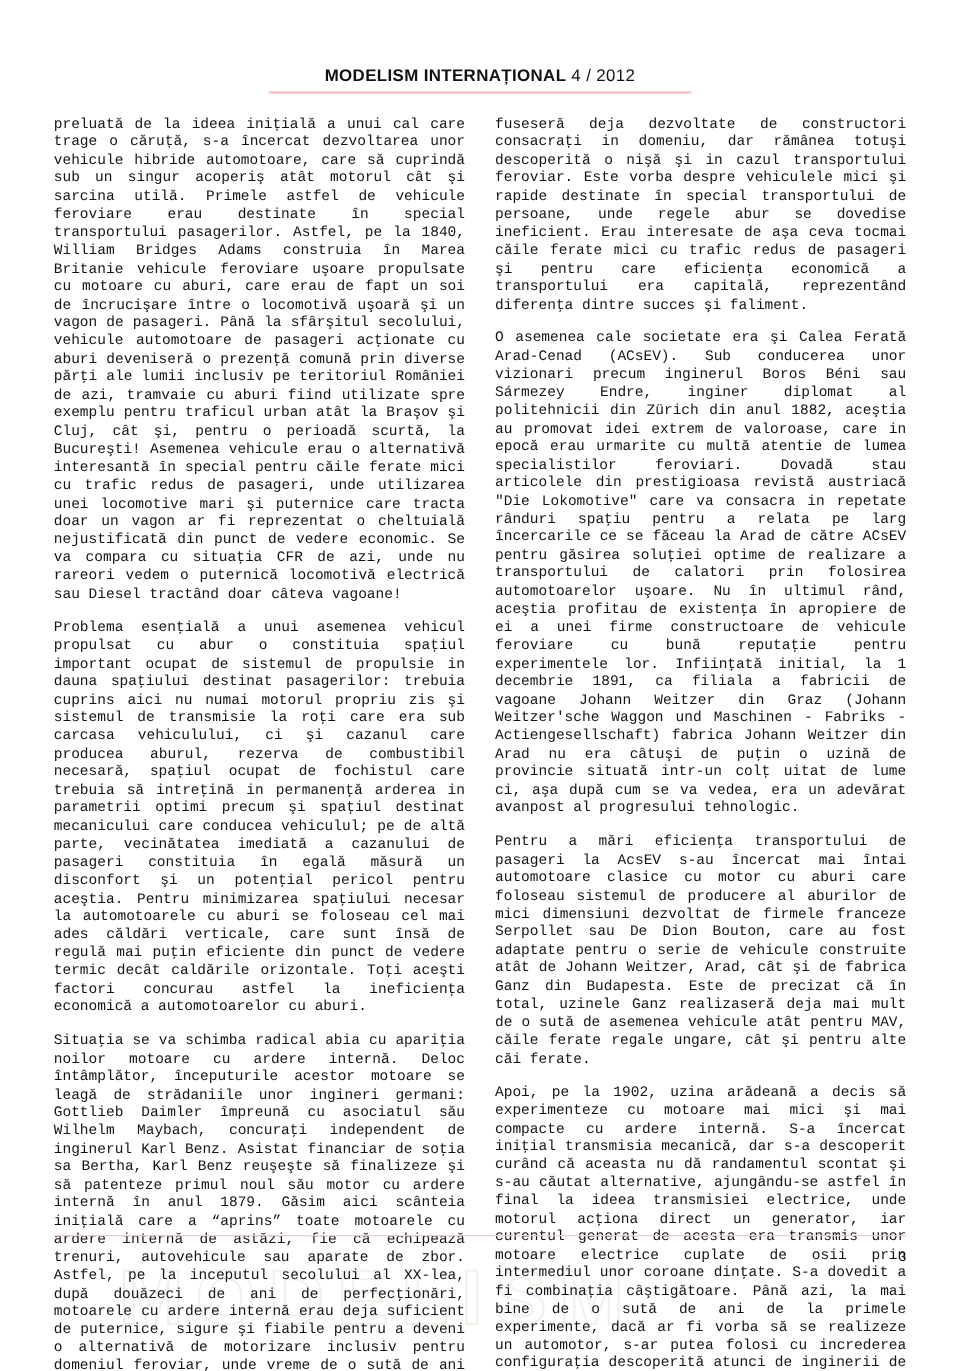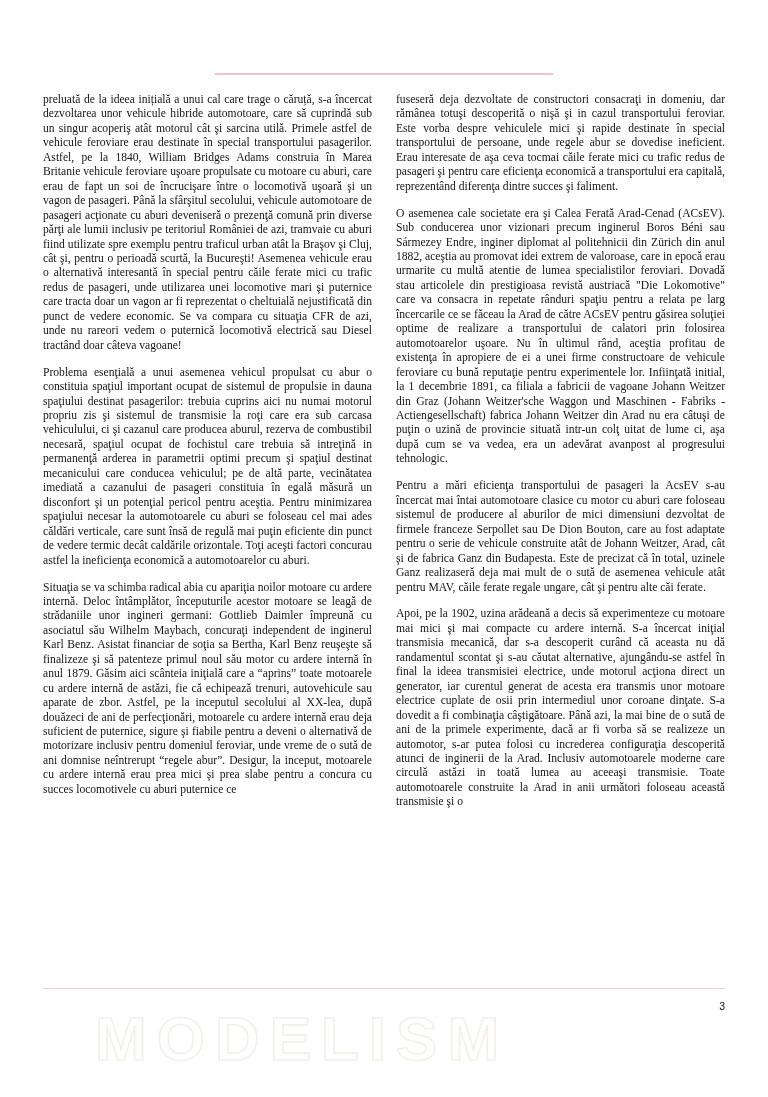--- a/index.html
+++ b/index.html
@@ -79,20 +79,21 @@
     top: 93px;
     left: 43px;
     width: 682px;
     height: 880px;
     display: flex;
     gap: 24px;
   }
   .col {
     width: 329px;
     flex: 0 0 329px;
+    font-family: Liberation Mono, monospace;
   }
   .col p {
     margin: 0 0 12.5px 0;
     font-size: 11.6px;
     line-height: 14.45px;
     text-align: justify;
     text-justify: inter-word;
     hyphens: none;
     color: #141414;
   }
@@ -132,20 +133,23 @@
     color: #111111;
   }
 </style>
 </head>
 <body>
 
 <div class="page">
 
   <div class="watermark">MODELISM</div>
 
+  <div class="masthead">
+    <span class="masthead-text"><span class="mh-bold">MODELISM INTERNAȚIONAL</span><span class="mh-issue">4 / 2012</span></span>
+  </div>
   <div class="rule-top"></div>
 
   <div class="columns">
     <div class="col">
       <p>preluată de la ideea inițială a unui cal care trage o căruță, s-a încercat dezvoltarea unor vehicule hibride automotoare, care să cuprindă sub un singur acoperiş atât motorul cât şi sarcina utilă. Primele astfel de vehicule feroviare erau destinate în special transportului pasagerilor. Astfel, pe la 1840, William Bridges Adams construia în Marea Britanie vehicule feroviare uşoare propulsate cu motoare cu aburi, care erau de fapt un soi de încrucişare între o locomotivă uşoară şi un vagon de pasageri. Până la sfârşitul secolului, vehicule automotoare de pasageri acţionate cu aburi deveniseră o prezenţă comună prin diverse părţi ale lumii inclusiv pe teritoriul României de azi, tramvaie cu aburi fiind utilizate spre exemplu pentru traficul urban atât la Braşov şi Cluj, cât şi, pentru o perioadă scurtă, la Bucureşti! Asemenea vehicule erau o alternativă interesantă în special pentru căile ferate mici cu trafic redus de pasageri, unde utilizarea unei locomotive mari şi puternice care tracta doar un vagon ar fi reprezentat o cheltuială nejustificată din punct de vedere economic. Se va compara cu situaţia CFR de azi, unde nu rareori vedem o puternică locomotivă electrică sau Diesel tractând doar câteva vagoane!</p>
       <p>Problema esenţială a unui asemenea vehicul propulsat cu abur o constituia spaţiul important ocupat de sistemul de propulsie in dauna spaţiului destinat pasagerilor: trebuia cuprins aici nu numai motorul propriu zis şi sistemul de transmisie la roţi care era sub carcasa vehiculului, ci şi cazanul care producea aburul, rezerva de combustibil necesară, spaţiul ocupat de fochistul care trebuia să intreţină in permanenţă arderea in parametrii optimi precum şi spaţiul destinat mecanicului care conducea vehiculul; pe de altă parte, vecinătatea imediată a cazanului de pasageri constituia în egală măsură un disconfort şi un potenţial pericol pentru aceştia. Pentru minimizarea spaţiului necesar la automotoarele cu aburi se foloseau cel mai ades căldări verticale, care sunt însă de regulă mai puţin eficiente din punct de vedere termic decât caldările orizontale. Toţi aceşti factori concurau astfel la ineficienţa economică a automotoarelor cu aburi.</p>
       <p class="last">Situaţia se va schimba radical abia cu apariţia noilor motoare cu ardere internă. Deloc întâmplător, începuturile acestor motoare se leagă de strădaniile unor ingineri germani: Gottlieb Daimler împreună cu asociatul său Wilhelm Maybach, concuraţi independent de inginerul Karl Benz. Asistat financiar de soţia sa Bertha, Karl Benz reuşeşte să finalizeze şi să patenteze primul noul său motor cu ardere internă în anul 1879. Găsim aici scânteia iniţială care a “aprins” toate motoarele cu ardere internă de astăzi, fie că echipează trenuri, autovehicule sau aparate de zbor. Astfel, pe la inceputul secolului al XX-lea, după douăzeci de ani de perfecţionări, motoarele cu ardere internă erau deja suficient de puternice, sigure şi fiabile pentru a deveni o alternativă de motorizare inclusiv pentru domeniul feroviar, unde vreme de o sută de ani domnise neîntrerupt “regele abur”. Desigur, la inceput, motoarele cu ardere internă erau prea mici şi prea slabe pentru a concura cu succes locomotivele cu aburi puternice ce</p>
     </div>
     <div class="col">
       <p>fuseseră deja dezvoltate de constructori consacraţi in domeniu, dar rămânea totuşi descoperită o nişă şi in cazul transportului feroviar. Este vorba despre vehiculele mici şi rapide destinate în special transportului de persoane, unde regele abur se dovedise ineficient. Erau interesate de aşa ceva tocmai căile ferate mici cu trafic redus de pasageri şi pentru care eficienţa economică a transportului era capitală, reprezentând diferenţa dintre succes şi faliment.</p>

